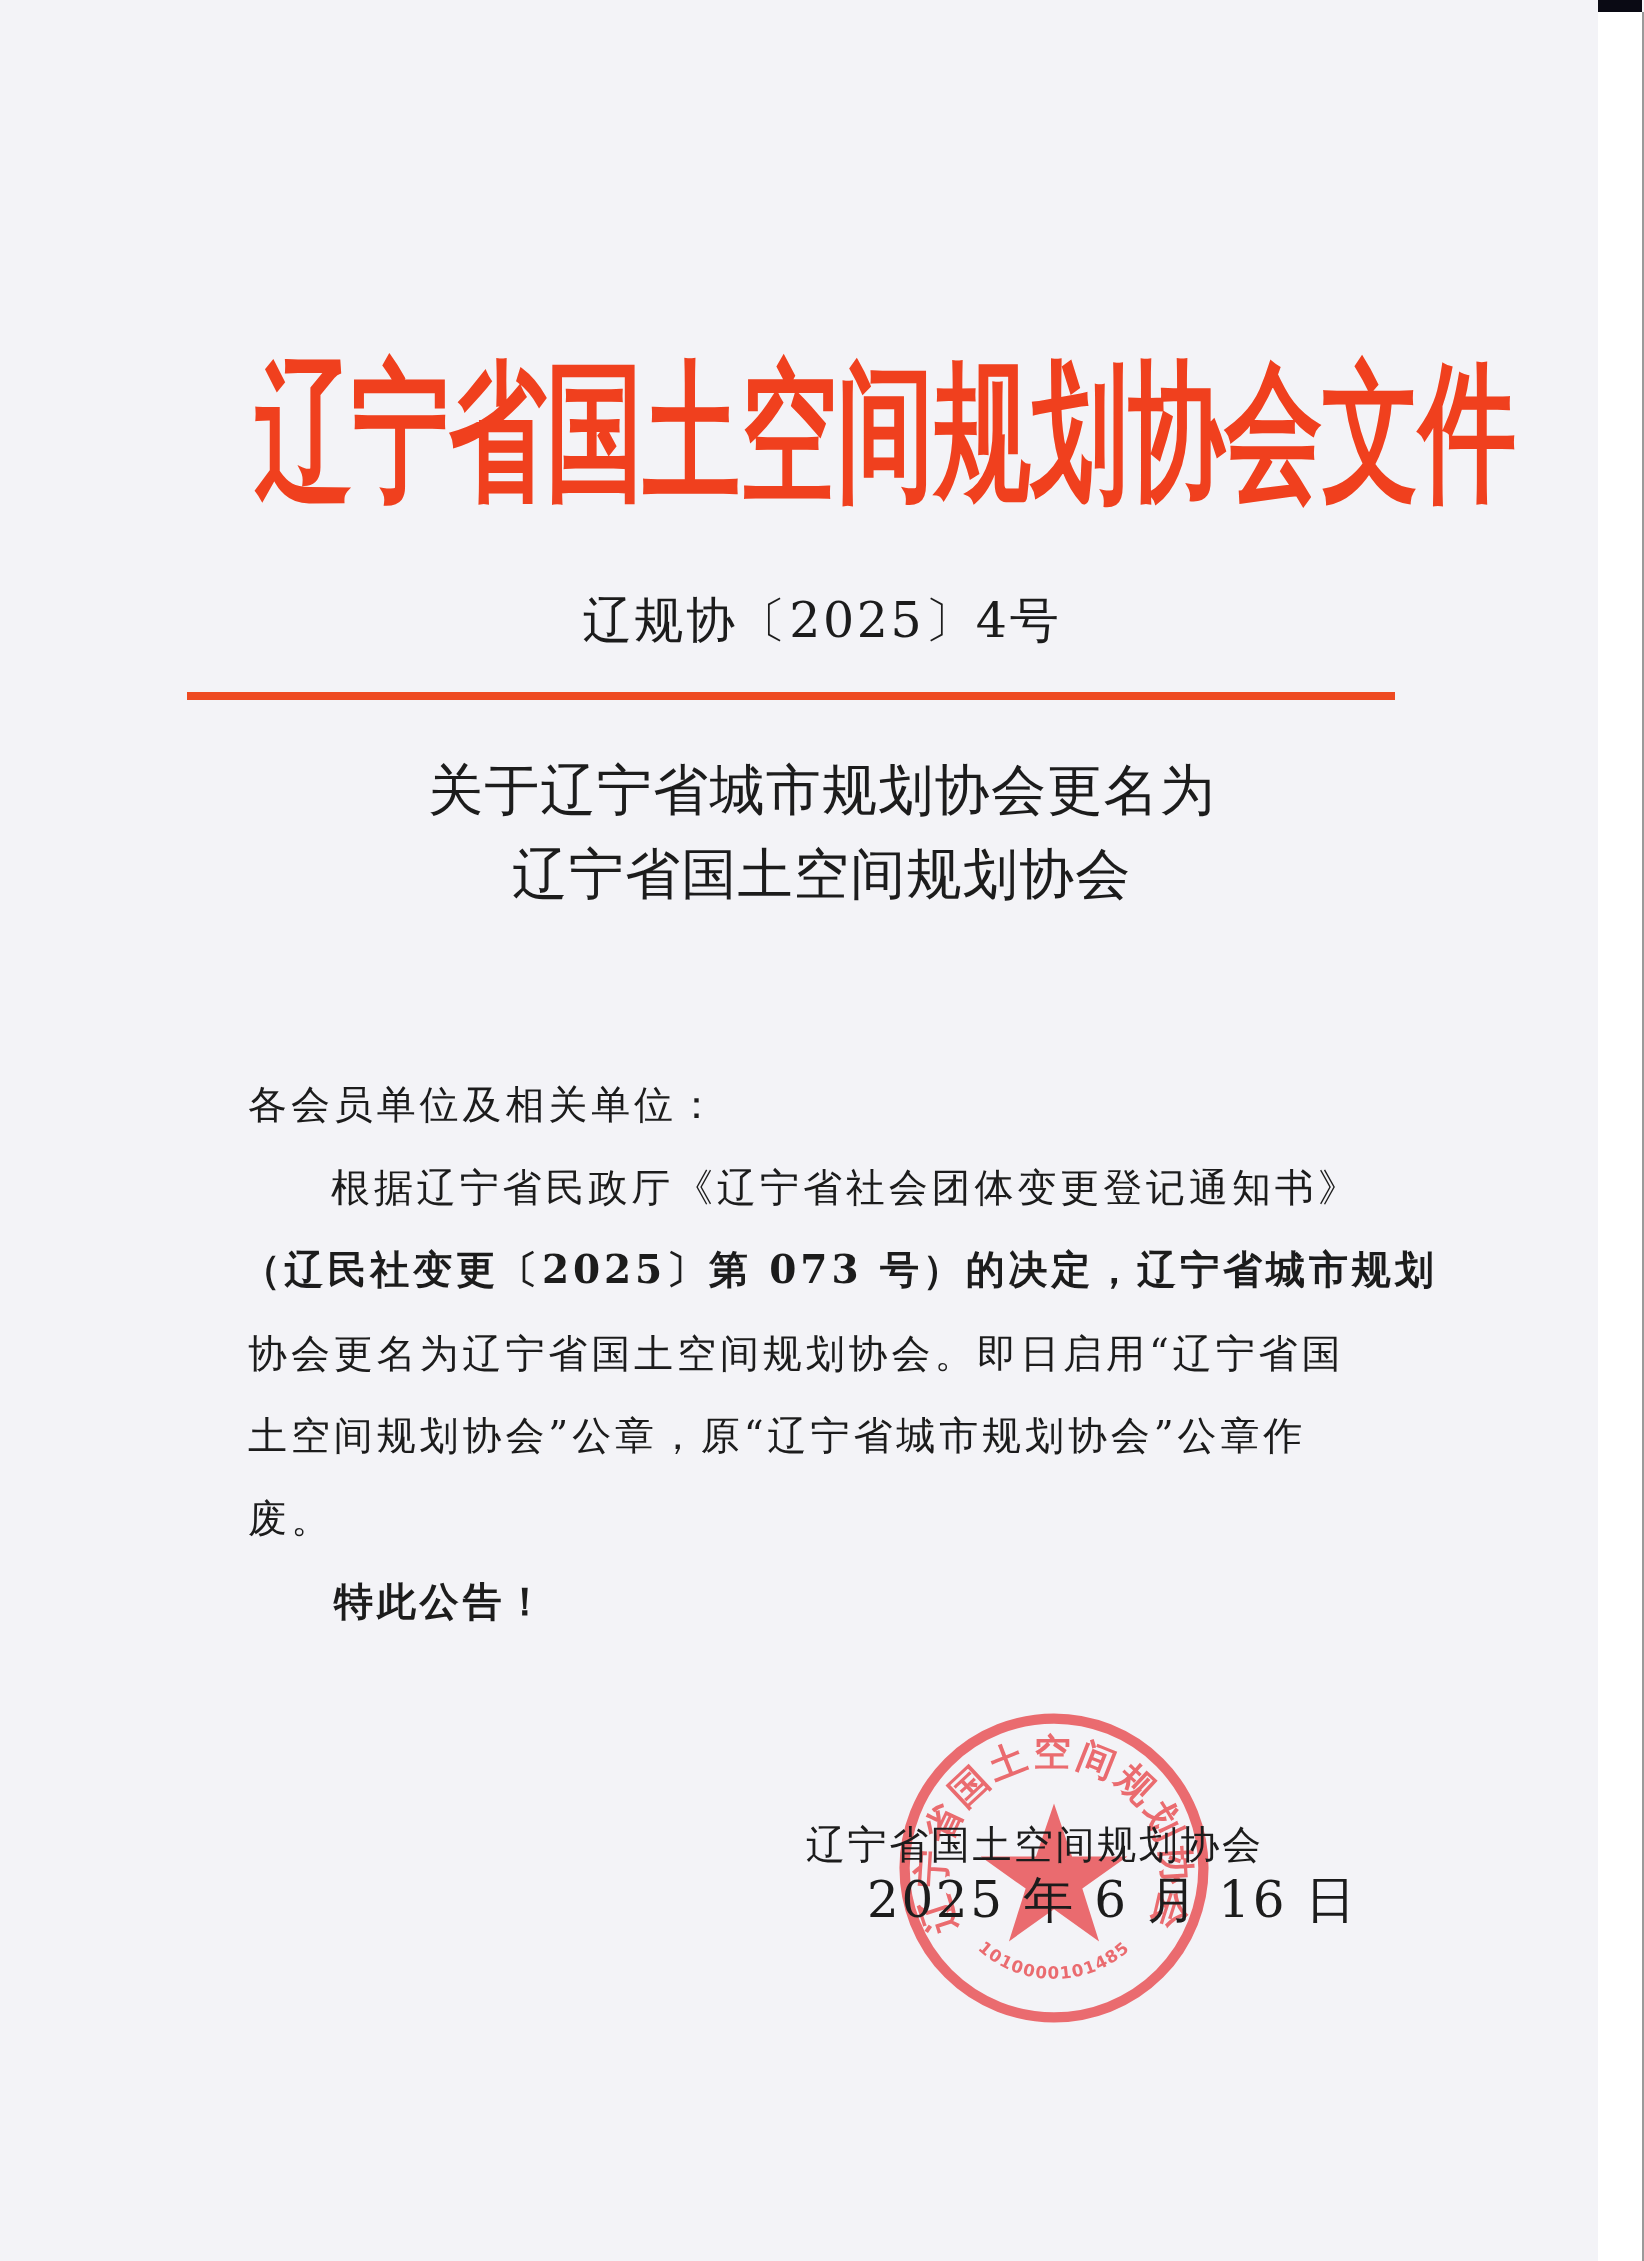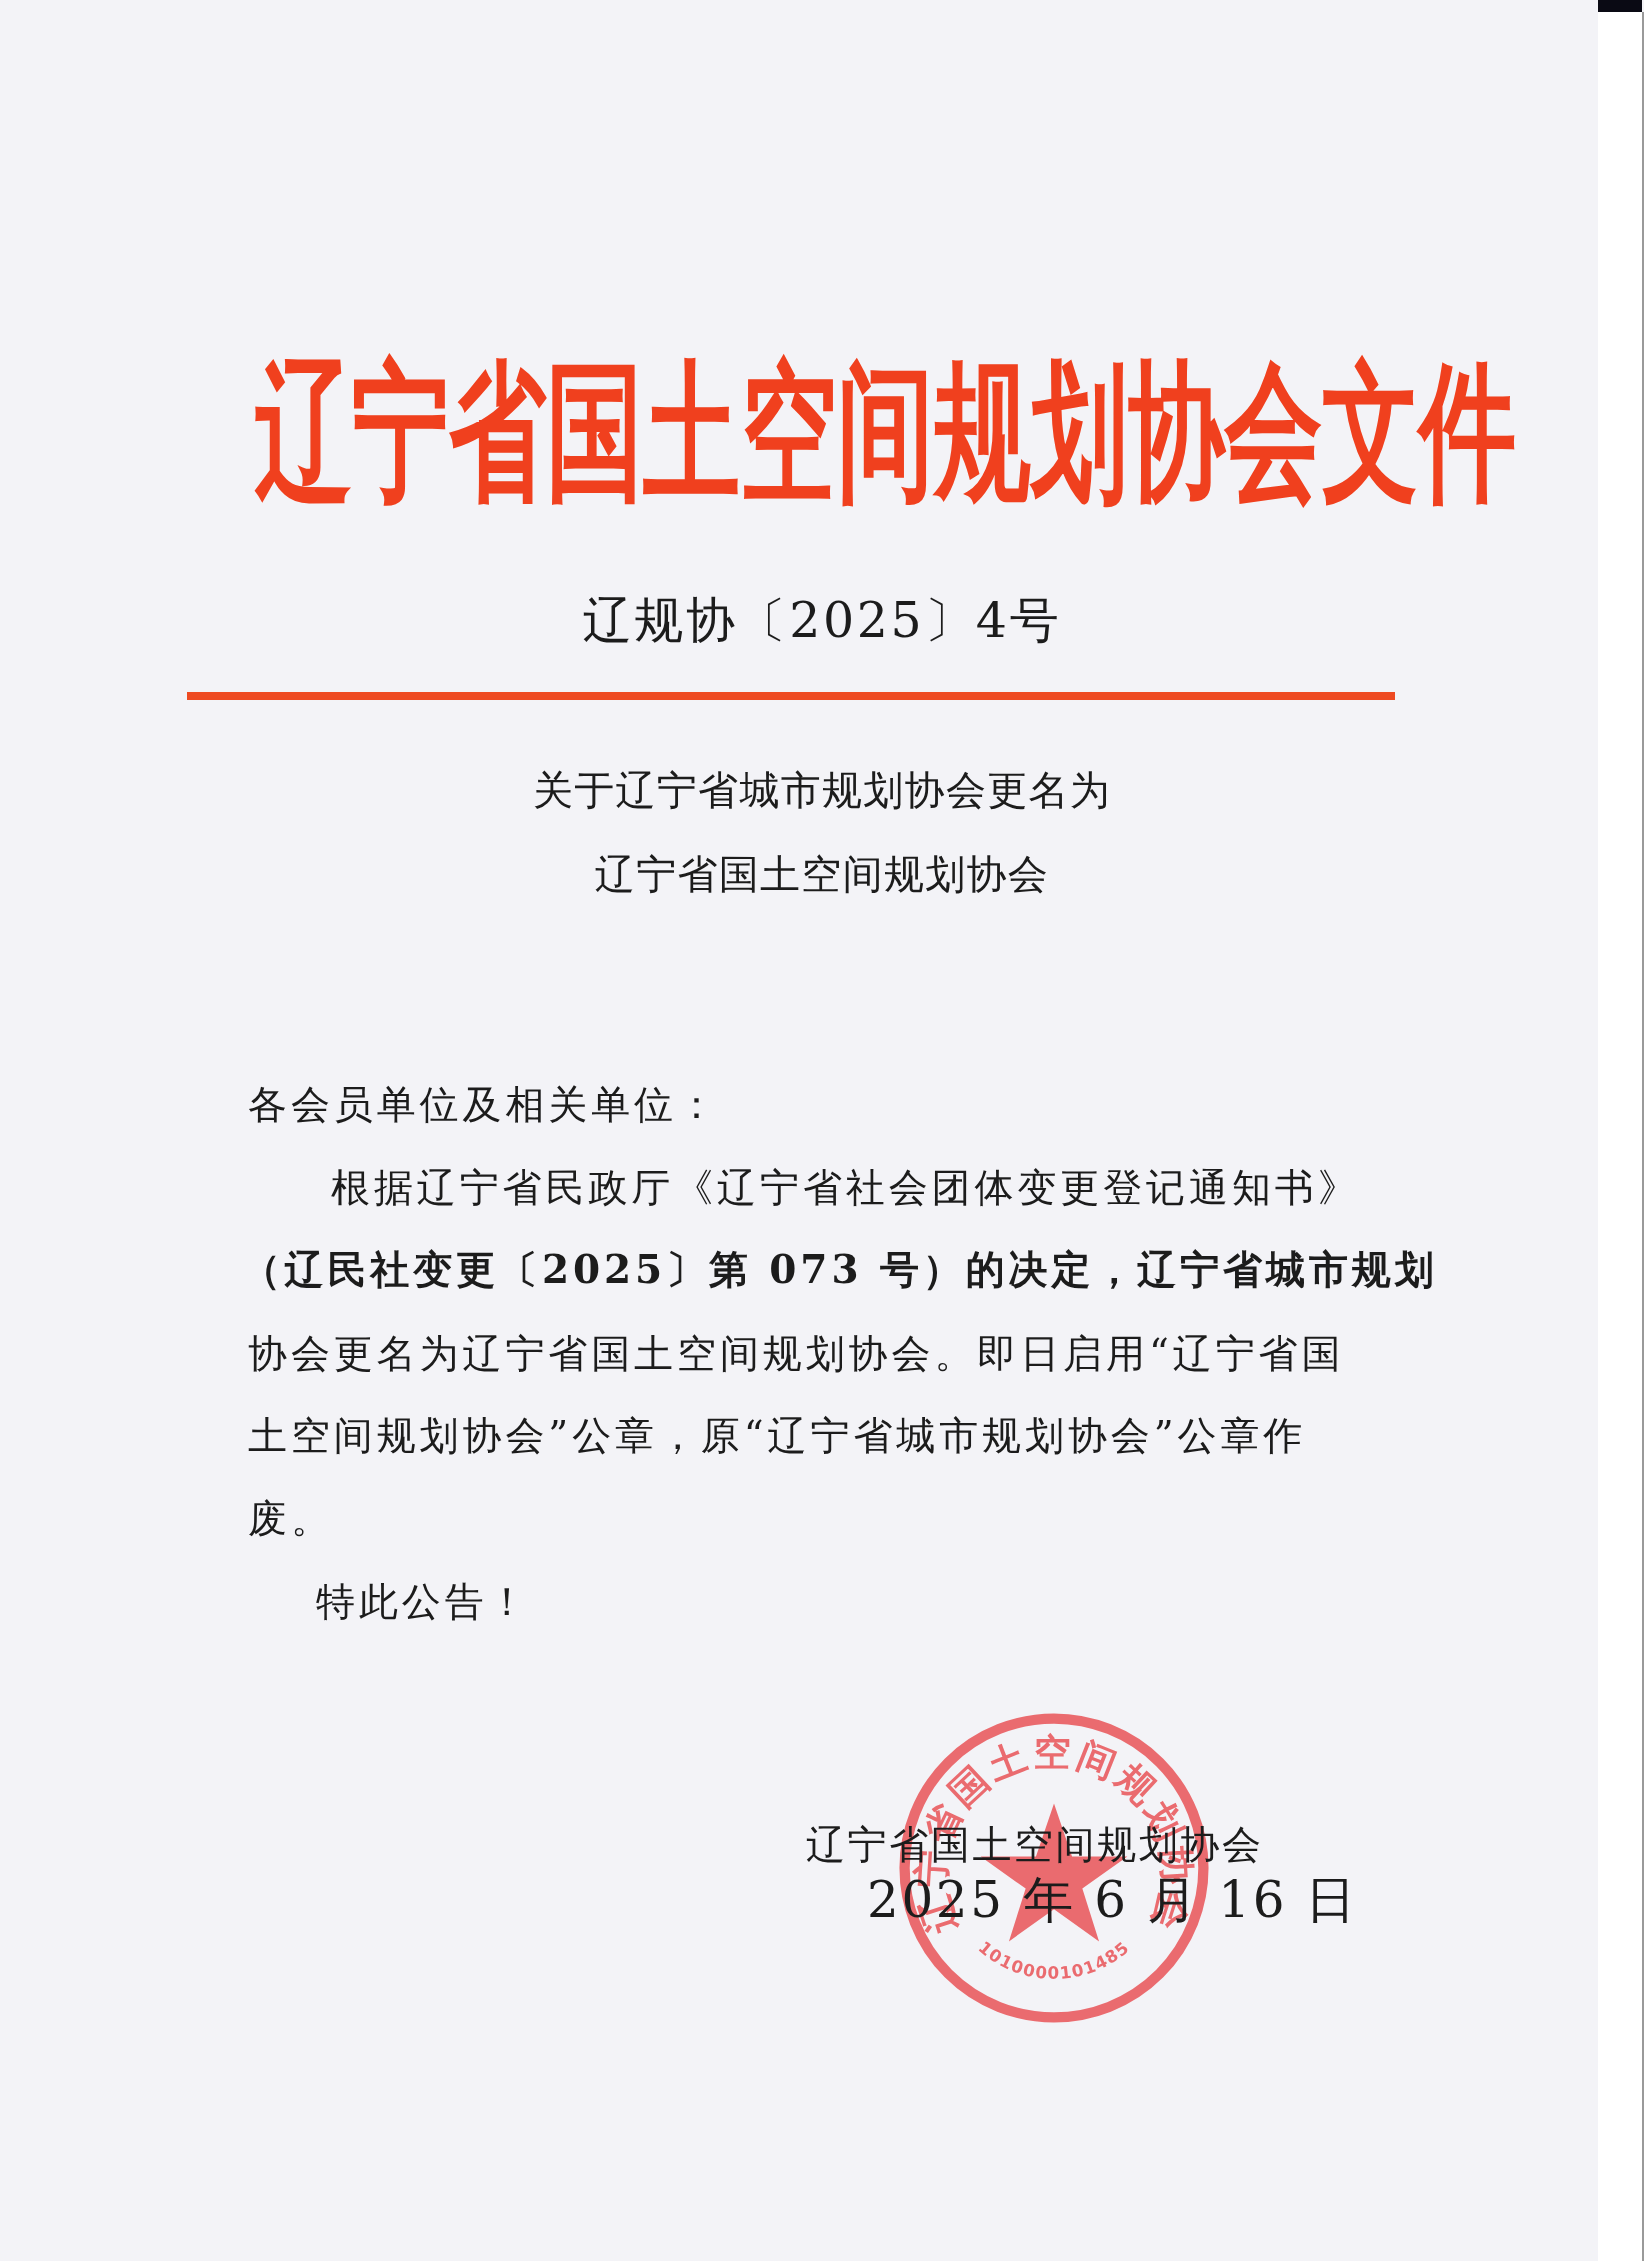--- a/index.html
+++ b/index.html
@@ -20,21 +20,21 @@
   }
   .header-title span { display: inline-block; font-size: 97px; transform: scaleY(1.55); line-height: 1; }
 
   .doc-number {
     position: absolute; left: 0; width: 1644px; top: 588px; text-align: center;
     font-size: 49px; letter-spacing: 2.6px;
   }
   .red-rule { position: absolute; left: 187px; top: 692px; width: 1208px; height: 7.7px; background: #ee4a22; }
 
   .title-block { position: absolute; left: 0; width: 1644px; top: 748px; text-align: center; }
-  .title-line { font-size: 40px; line-height: 84px; letter-spacing: 1.3px; font-family: "DejaVu Sans", "Liberation Sans", sans-serif; }
+  .title-line { font-size: 55px; line-height: 84px; letter-spacing: 1.3px; font-family: "DejaVu Sans", "Liberation Sans", sans-serif; }
 
   .body-text { position: absolute; left: 248px; width: 1109px; font-size: 39px; letter-spacing: 3.9px; }
   .line { position: absolute; left: 0; white-space: nowrap; }
 
   .signature { position: absolute; left: 806px; top: 1818px; font-size: 39px; letter-spacing: 2.6px; white-space: nowrap; }
   .date { position: absolute; left: 867px; top: 1867px; font-size: 50px; letter-spacing: 2.6px; white-space: nowrap; }
 
   .stamp { position: absolute; left: 893px; top: 1707px; width: 322px; height: 322px; opacity: 0.78; }
 </style>
 </head>
@@ -68,21 +68,21 @@
   <div class="title-line">辽宁省国土空间规划协会</div>
 </div>
 
 <div class="body-text" style="top:0;">
   <div class="line" style="top:1078px;">各会员单位及相关单位：</div>
   <div class="line" style="top:1161px; left:83px;">根据辽宁省民政厅《辽宁省社会团体变更登记通知书》</div>
   <div class="line" style="top:1243px; left:-6.4px;font-weight:bold;">（辽民社变更〔2025〕第 073 号）的决定，辽宁省城市规划</div>
   <div class="line" style="top:1327px;">协会更名为辽宁省国土空间规划协会。即日启用“辽宁省国</div>
   <div class="line" style="top:1409px;">土空间规划协会”公章，原“辽宁省城市规划协会”公章作</div>
   <div class="line" style="top:1492px;">废。</div>
-  <div class="line" style="top:1575px; left:68px;">特此公告！</div>
+  <div class="line" style="top:1575px; left:86px;font-weight:bold;">特此公告！</div>
 </div>
 
 <svg class="stamp" viewBox="0 0 500 500">
   <defs>
     <path id="arc-top" d="M 95 330 A 170 170 0 1 1 405 330" fill="none"></path>
     <path id="arc-bottom" d="M 125 370 A 175 175 0 0 0 375 370" fill="none"></path>
   </defs>
   <circle cx="250" cy="250" r="232" fill="none" stroke="#e8464a" stroke-width="16"></circle>
   <polygon fill="#e8464a" points="250,150 278,232 364,232 294,282 320,364 250,314 180,364 206,282 136,232 222,232"></polygon>
   <text font-family="DejaVu Sans, sans-serif" font-size="58" font-weight="bold" fill="#e8464a" letter-spacing="6">

